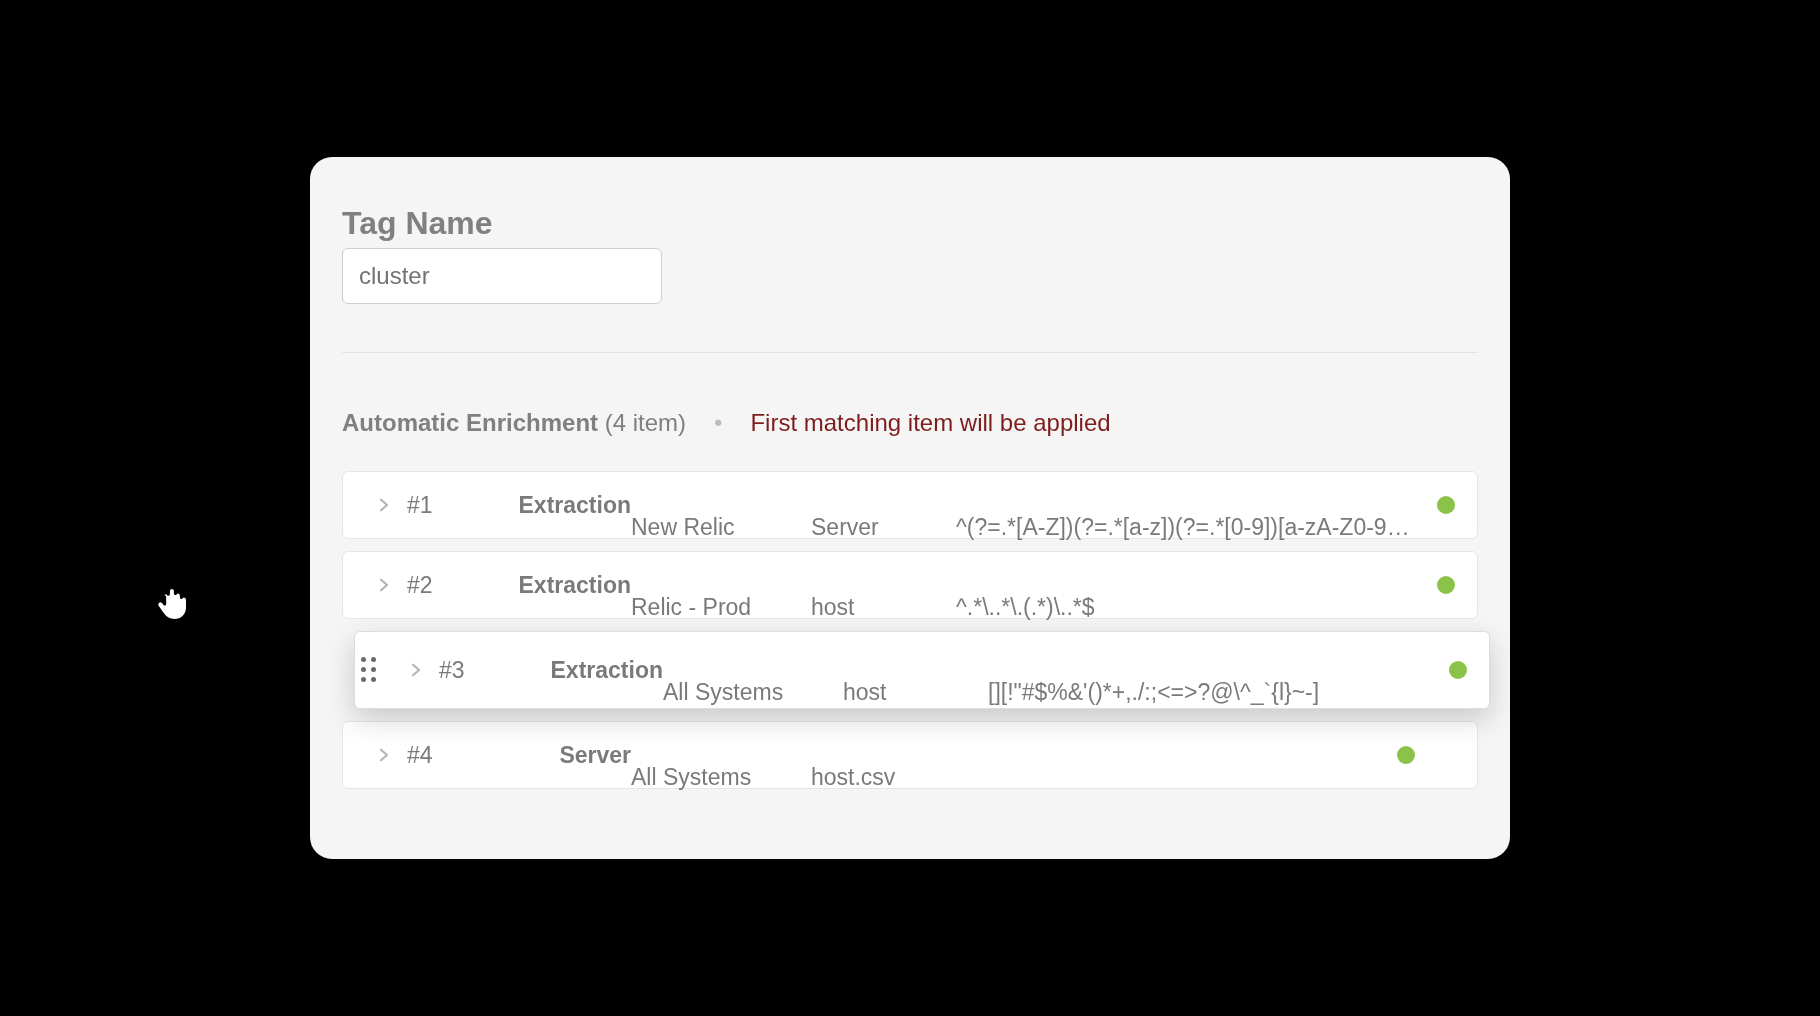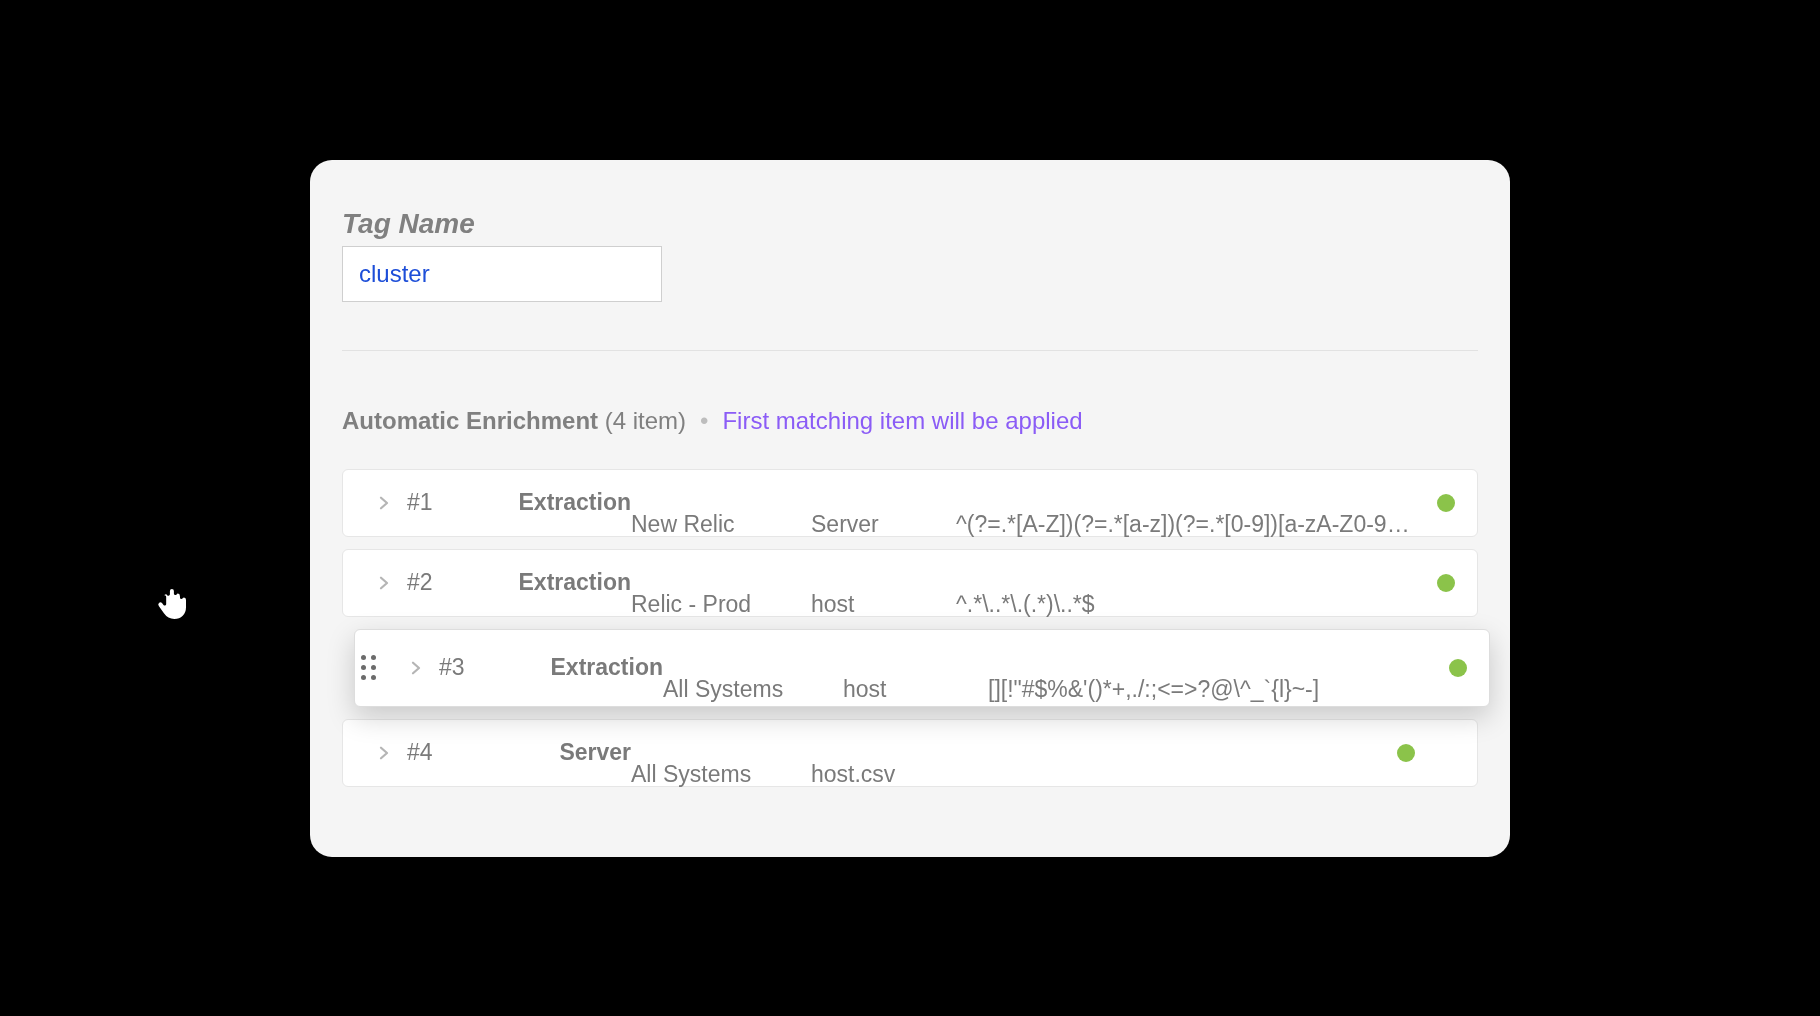--- a/index.html
+++ b/index.html
@@ -13,39 +13,39 @@
   .panel{
     width:1200px;
     background:#f5f5f5;
     border-radius:22px;
     box-shadow:0 18px 40px rgba(0,0,0,.45);
     padding:48px 0 70px 0;
     position:relative;
   }
   .inner{padding:0 32px;}
   .form-label{
-    font-size:28px;font-weight:700;color:#808080;margin-bottom:6px;font-style:italic;
+    font-size:32px;font-weight:700;color:#808080;margin-bottom:6px;
   }
   .text-input{
     width:320px;height:56px;
-    border:1px solid #cfcfcf;border-radius:0;background:#fff;
-    font-size:24px;color:#1d4ed8;padding:0 16px;outline:none;
+    border:1px solid #cfcfcf;border-radius:6px;background:#fff;
+    font-size:24px;color:#737373;padding:0 16px;outline:none;
     box-sizing:border-box;
   }
   .divider{
     height:1px;background:#e2e2e2;margin:48px 0 56px 0;
   }
   .heading-row{
-    display:flex;align-items:center;gap:14px;margin-bottom:34px;
+    display:flex;align-items:center;gap:28px;margin-bottom:34px;
     font-size:24px;color:#808080;
   }
   .heading-row .strong{font-weight:700;color:#808080;}
   .heading-row .count{font-weight:400;}
   .heading-row .dot{color:#bdbdbd;}
-  .heading-row .hint{color:#8b5cf6;}
+  .heading-row .hint{color:#7f1d1d;}
   .list{display:flex;flex-direction:column;gap:12px;position:relative;}
   .row{
     display:grid;
     grid-template-columns:46px 54px 170px 180px 145px 1fr 40px;
     align-items:center;
     background:#fff;
     border:1px solid #e6e6e6;
     border-radius:6px;
     height:66px;
     padding:0 22px 0 18px;

